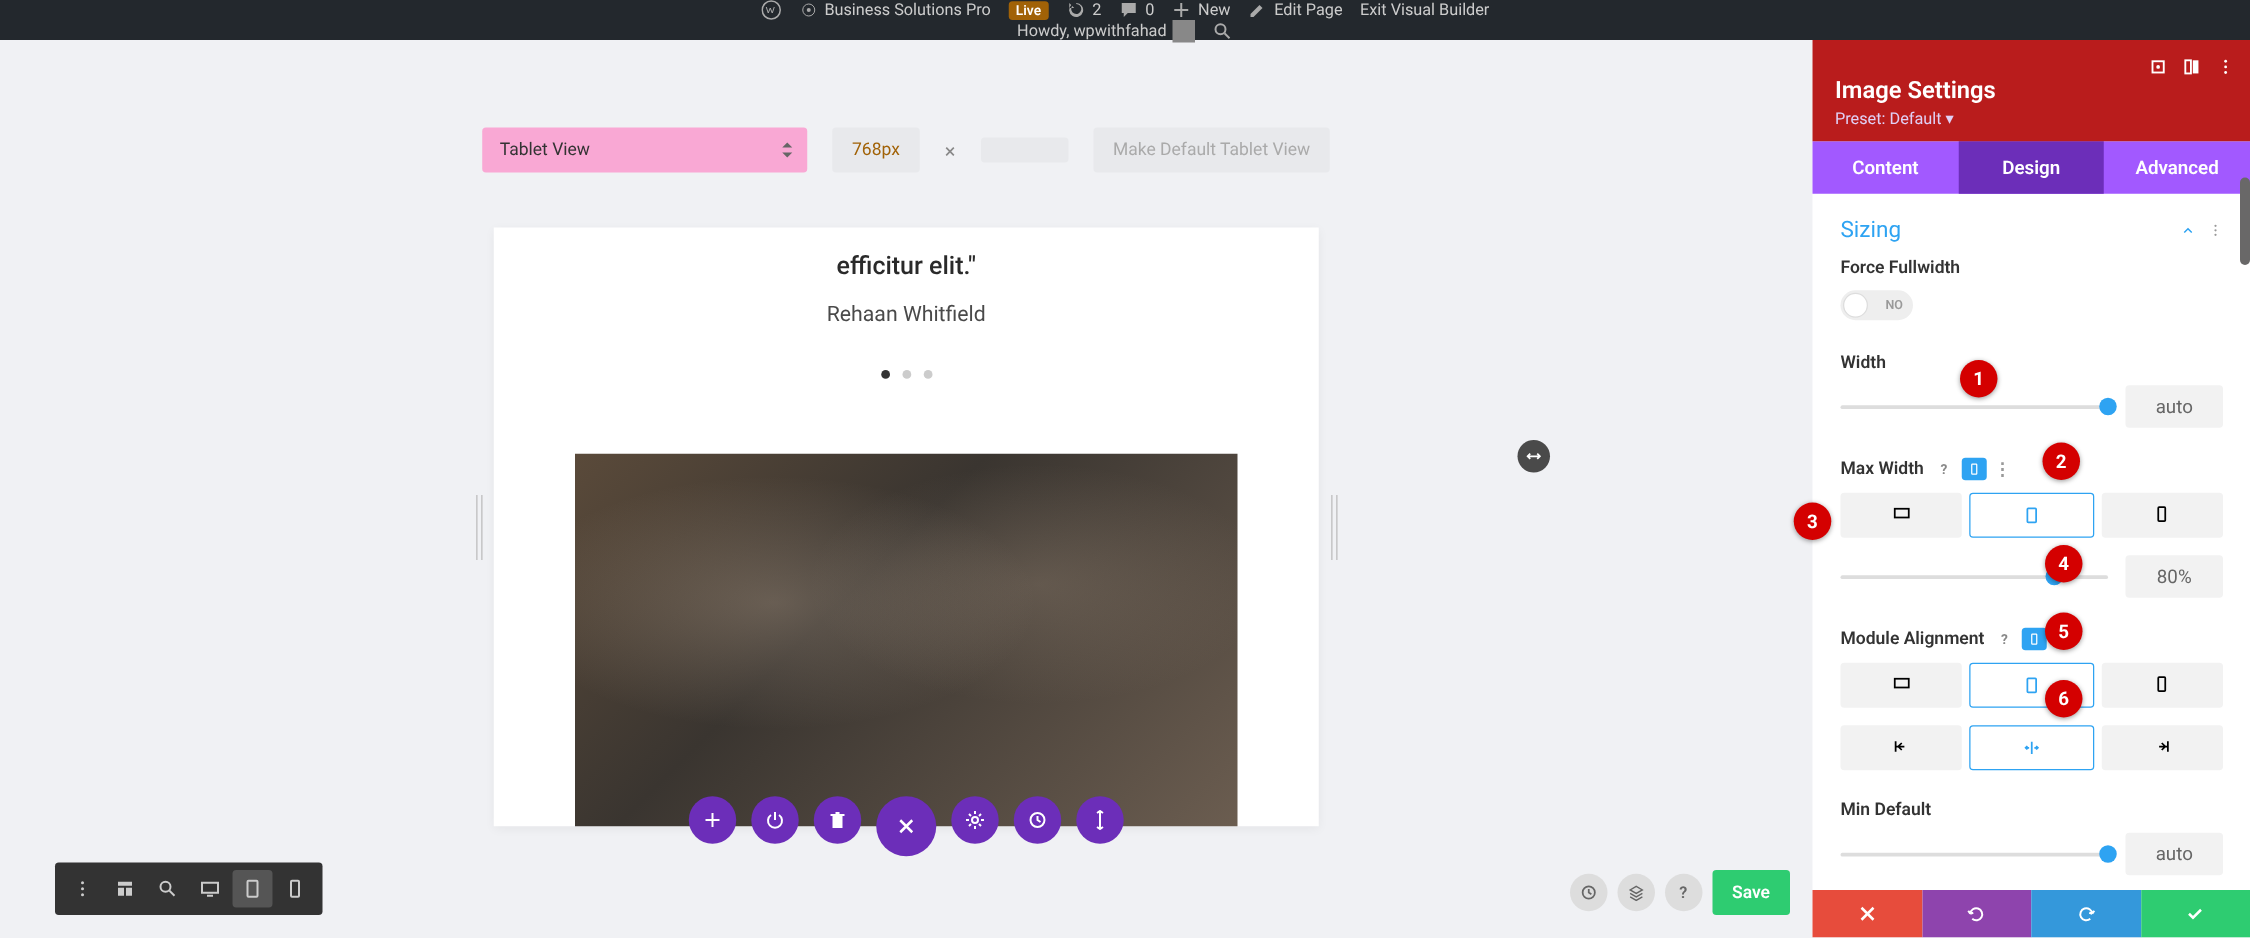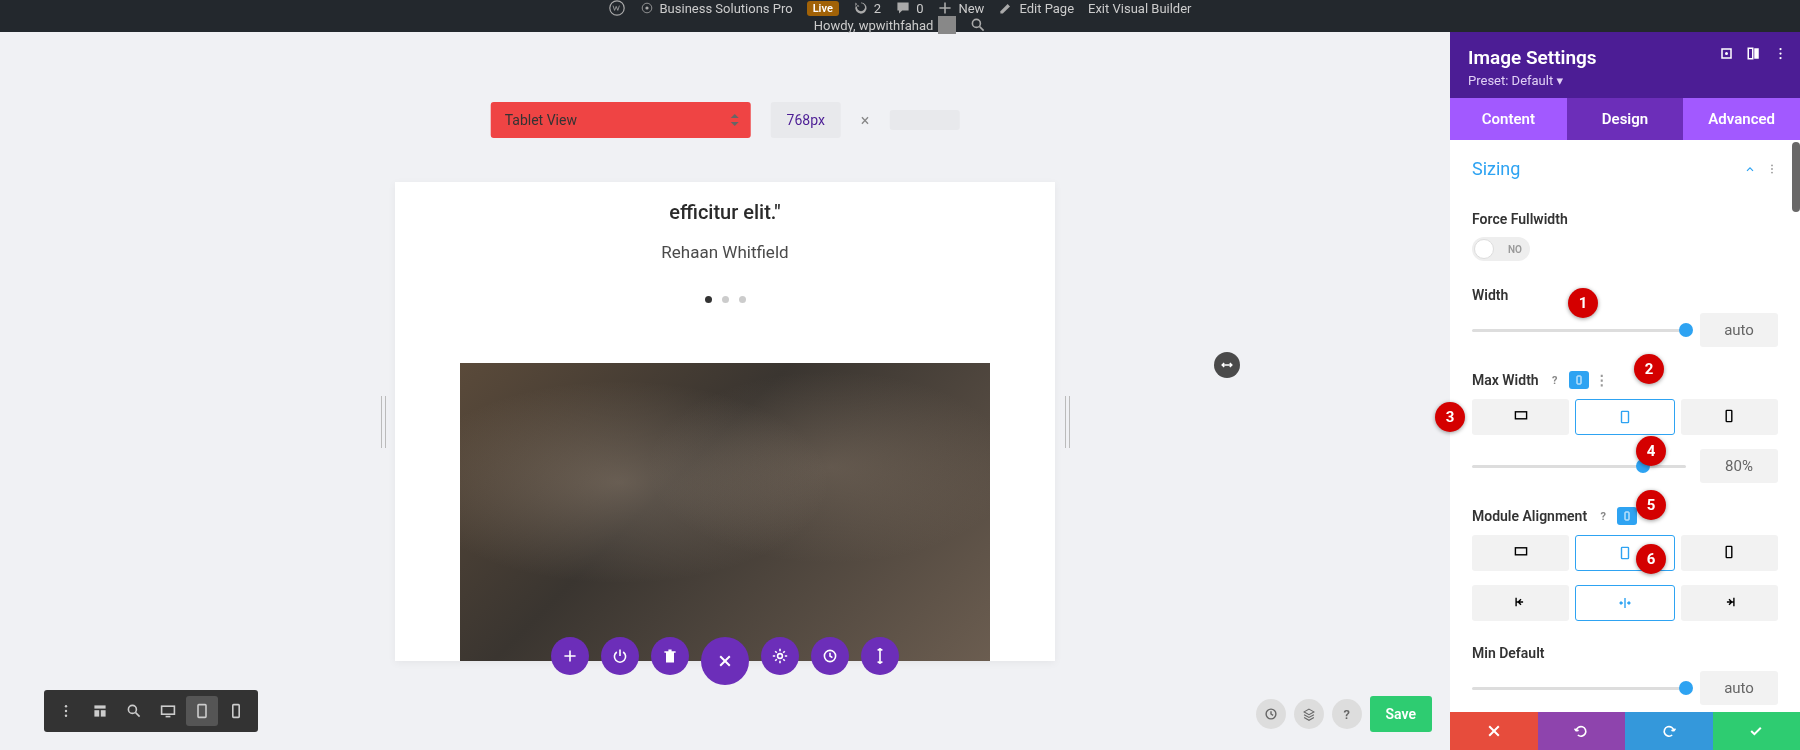--- a/index.html
+++ b/index.html
@@ -10,25 +10,25 @@
 .admin-bar-left, .admin-bar-right { display: flex; align-items: center; gap: 14px; }
 .admin-bar a { color: #ccc; text-decoration: none; display: flex; align-items: center; gap: 5px; }
 .live-badge { background: #a16207; color: #fff; padding: 1px 6px; border-radius: 3px; font-size: 11px; font-weight: 600; }
 .avatar-sm { width: 18px; height: 18px; background: #888; display: inline-block; }
 .admin-bar svg { width: 16px; height: 16px; fill: #aaa; }
 
 
 .workspace { display: flex; height: calc(100vh - 32px); }
 .canvas-area { flex: 1; position: relative; display: flex; flex-direction: column; align-items: center; padding-top: 70px; }
 .view-controls { position: absolute; top: 70px; left: 50%; transform: translateX(-50%); display: flex; gap: 20px; align-items: center; }
-.dropdown-control { background: #ef4444; border-radius: 3px; padding: 10px 40px 10px 14px; font-size: 14px; color: #333; position: relative; min-width: 260px; }
+.dropdown-control { background: #f9a8d4; border-radius: 3px; padding: 10px 40px 10px 14px; font-size: 14px; color: #333; position: relative; min-width: 260px; }
 .dropdown-control::after { content: ''; position: absolute; right: 12px; top: 50%; transform: translateY(-50%); border-left: 4px solid transparent; border-right: 4px solid transparent; }
 .dropdown-control::before { content: ''; position: absolute; right: 12px; top: calc(50% - 6px); border-left: 4px solid transparent; border-right: 4px solid transparent; border-bottom: 4px solid #666; }
 .dropdown-control span.caret-dn { position: absolute; right: 12px; top: calc(50% + 2px); border-left: 4px solid transparent; border-right: 4px solid transparent; border-top: 4px solid #666; }
-.dim-input { background: #e8e9ec; border-radius: 3px; padding: 10px 14px; font-size: 14px; color: #4c1d95; min-width: 70px; text-align: center; }
+.dim-input { background: #e8e9ec; border-radius: 3px; padding: 10px 14px; font-size: 14px; color: #a16207; min-width: 70px; text-align: center; }
 .dim-x { color: #888; font-size: 16px; }
 .make-default { background: #e8e9ec; color: #aaa; padding: 10px 16px; border-radius: 3px; font-size: 14px; }
 
 .preview-frame { background: #fff; width: 660px; margin-top: 80px; padding: 18px 0 0; box-shadow: 0 2px 8px rgba(0,0,0,0.05); position: relative; }
 .testimonial { text-align: center; padding: 0 80px; }
 .testi-text { font-size: 20px; color: #2a2a2a; font-weight: 500; }
 .testi-author { font-size: 17px; color: #4a4a4a; margin-top: 18px; }
 .dots { display: flex; justify-content: center; gap: 10px; margin: 34px 0 60px; }
 .dot { width: 7px; height: 7px; border-radius: 50%; background: #ccc; }
 .dot.active { background: #333; }
@@ -55,32 +55,32 @@
 .bottom-left-bar .btn { width: 32px; height: 30px; display: flex; align-items: center; justify-content: center; border-radius: 3px; cursor: pointer; }
 .bottom-left-bar .btn.active { background: #555; }
 .bottom-left-bar svg { width: 16px; height: 16px; fill: #ccc; }
 
 .bottom-right-bar { position: absolute; bottom: 18px; right: 18px; display: flex; gap: 8px; align-items: center; }
 .help-btn { width: 30px; height: 30px; border-radius: 50%; background: #ddd; display: flex; align-items: center; justify-content: center; color: #666; font-size: 13px; font-weight: 600; cursor: pointer; }
 .save-btn { background: #2ecc71; color: #fff; padding: 10px 16px; border-radius: 3px; font-size: 14px; font-weight: 600; cursor: pointer; }
 
 
 .side-panel { width: 350px; background: #fff; display: flex; flex-direction: column; position: relative; }
-.panel-header { background: #4c1d95; color: #fff; padding: 14px 18px 10px; position: relative; }
+.panel-header { background: #b91c1c; color: #fff; padding: 28px 18px 10px; position: relative; }
 .panel-title { font-size: 19px; font-weight: 600; }
 .panel-preset { font-size: 13px; margin-top: 4px; color: #e0d0f5; }
 .panel-icons { position: absolute; right: 12px; top: 14px; display: flex; gap: 12px; }
 .panel-icons svg { width: 15px; height: 15px; fill: #fff; cursor: pointer; }
 
 .panel-tabs { display: flex; background: #a259ff; }
 .panel-tab { flex: 1; text-align: center; padding: 12px 0; color: #fff; font-size: 15px; font-weight: 600; cursor: pointer; }
 .panel-tab.active { background: #6c2eb9; }
 
 .panel-body { flex: 1; overflow-y: auto; padding: 18px 22px; }
-.section-header { display: flex; justify-content: space-between; align-items: center; margin-bottom: 32px; }
+.section-header { display: flex; justify-content: space-between; align-items: center; margin-bottom: 12px; }
 .section-title { color: #2ea3f2; font-size: 18px; font-weight: 400; }
 .section-icons { display: flex; gap: 10px; align-items: center; }
 .section-icons svg { width: 12px; height: 12px; fill: #2ea3f2; }
 
 .field { margin-bottom: 24px; }
 .field-label { font-size: 14px; color: #333; font-weight: 600; margin-bottom: 10px; display: flex; align-items: center; gap: 8px; }
 .field-label-icons { display: flex; gap: 6px; align-items: center; }
 .field-label-icons .help-q { width: 16px; height: 16px; border-radius: 50%; color: #888; font-size: 11px; display: flex; align-items: center; justify-content: center; font-weight: 700; }
 .field-label-icons .dev-badge { background: #2ea3f2; border-radius: 3px; width: 20px; height: 18px; display: flex; align-items: center; justify-content: center; }
 .field-label-icons .dev-badge svg { width: 10px; height: 10px; fill: #fff; }
@@ -180,20 +180,21 @@
   </div>
 </div>
 
 <div class="workspace">
   <div class="canvas-area">
     <div class="view-controls">
       <div class="dropdown-control"><span>Tablet View</span><span class="caret-dn"></span></div>
       <div class="dim-input">768px</div>
       <div class="dim-x">×</div>
       <div class="dim-input"></div>
+      <div class="make-default">Make Default Tablet View</div>
     </div>
 
     <div class="preview-frame">
       <div class="resize-handle left">
           <div class="resize-handle-inner">
             <span></span>
             <span></span>
           </div>
         </div>
       <div class="resize-handle right">

